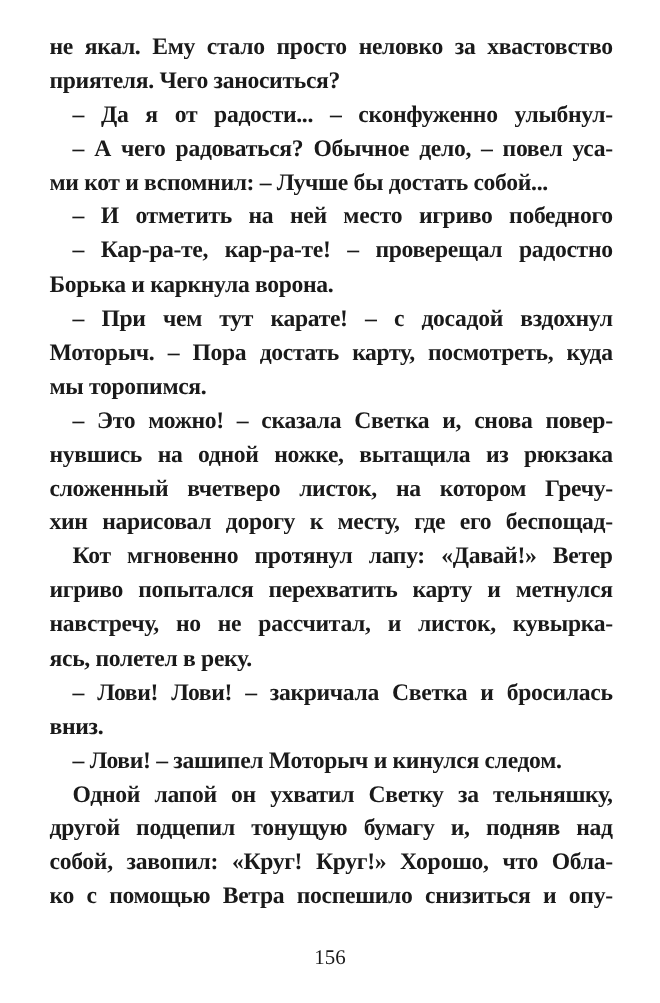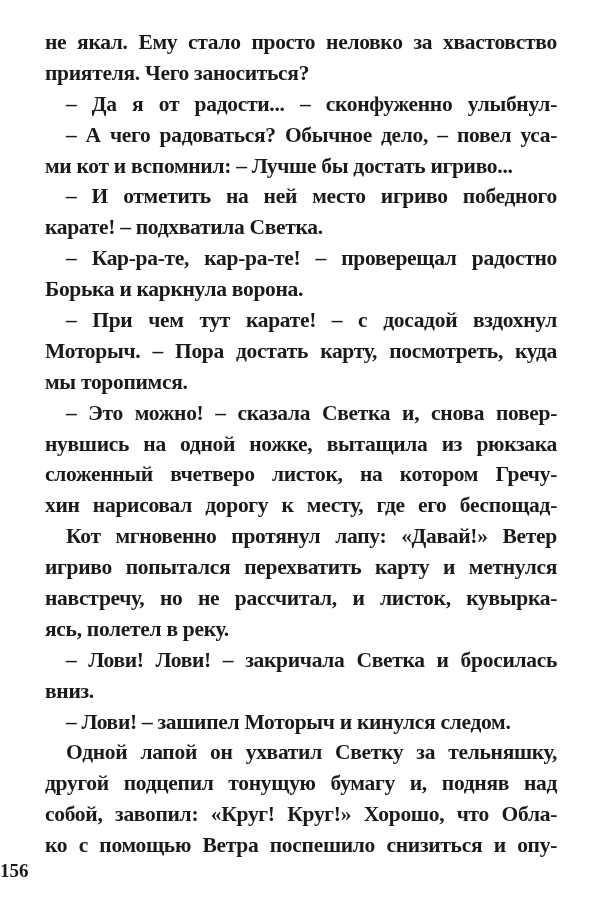--- a/index.html
+++ b/index.html
@@ -18,36 +18,35 @@
   .line {
     display: block; white-space: nowrap;
     text-align: justify; text-align-last: justify;
     height: 30.9px;
     letter-spacing: -0.3px;
   }
   .line.indent { padding-left: 21px; }
   .line.last { text-align-last: left; }
   .page-number {
     position: absolute; left: 0; width: 600px; top: 860px;
-    text-align: left;
+    text-align: center;
     font-family: "Liberation Serif", "DejaVu Serif", serif;
-    font-weight: bold; font-size: 19px; color: #1a1a1a;
+    font-weight: normal; font-size: 19px; color: #1a1a1a;
   }
 </style>
 </head>
 <body>
 
 <div class="page" id="page-body">
     <span class="line">не якал. Ему стало просто неловко за хвастовство</span>
     <span class="line last">приятеля. Чего заноситься?</span>
     <span class="line indent">– Да я от радости... – сконфуженно улыбнул-</span>
     <span class="line indent">– А чего радоваться? Обычное дело, – повел уса-</span>
-    <span class="line last">ми кот и вспомнил: – Лучше бы достать игриво...</span>
+    <span class="line last">ми кот и вспомнил: – Лучше бы достать собой...</span>
     <span class="line indent">– И отметить на ней место игриво победного</span>
-    <span class="line last">карате! – подхватила Светка.</span>
     <span class="line indent">– Кар-ра-те, кар-ра-те! – проверещал радостно</span>
     <span class="line last">Борька и каркнула ворона.</span>
     <span class="line indent">– При чем тут карате! – с досадой вздохнул</span>
     <span class="line">Моторыч. – Пора достать карту, посмотреть, куда</span>
     <span class="line last">мы торопимся.</span>
     <span class="line indent">– Это можно! – сказала Светка и, снова повер-</span>
     <span class="line">нувшись на одной ножке, вытащила из рюкзака</span>
     <span class="line">сложенный вчетверо листок, на котором Гречу-</span>
     <span class="line">хин нарисовал дорогу к месту, где его беспощад-</span>
     <span class="line indent">Кот мгновенно протянул лапу: «Давай!» Ветер</span>

